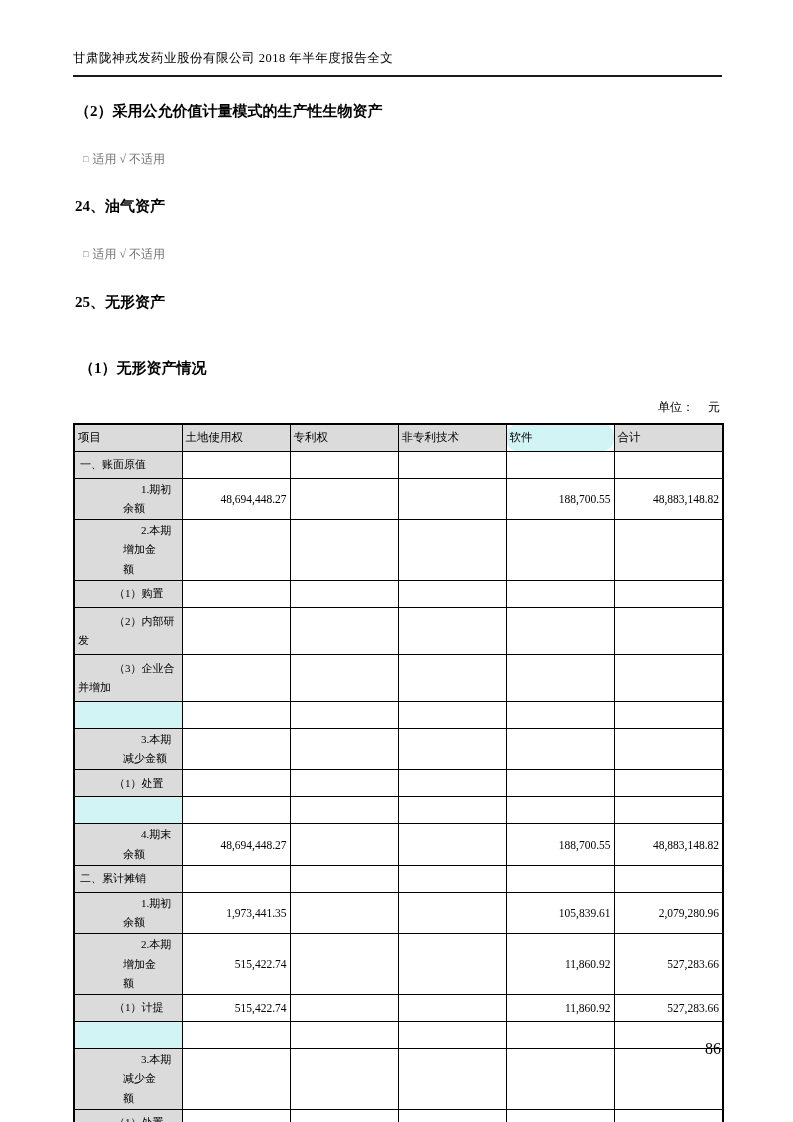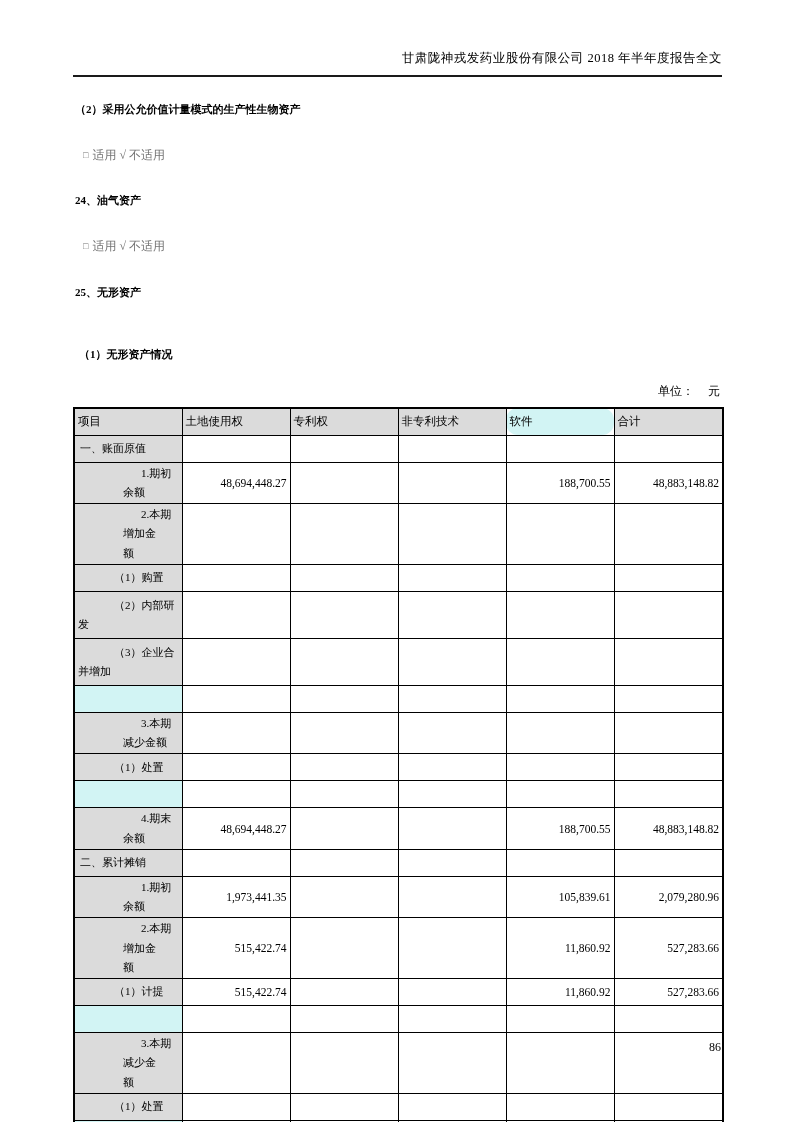--- a/index.html
+++ b/index.html
@@ -7,29 +7,29 @@
   .page {
     position: relative;
     width: 793px; height: 1122px;
     margin: 0 auto;
     background: #ffffff;
     font-family: "Liberation Serif", "DejaVu Serif", serif;
     color: #000;
     padding: 50px 71px 0 73px;
   }
   .doc-header {
-    text-align: right;
+    text-align: left;
     font-size: 12.5px;
     letter-spacing: 0.5px;
     padding-bottom: 8px;
     border-bottom: 2px solid #1a1a1a;
   }
   .sec-heading {
     font-weight: bold;
-    font-size: 11px;
+    font-size: 15px;
     margin: 0;
     padding: 0 0 0 2px;
   }
   .h-s2  { margin-top: 25px; }
   .h-s24 { margin-top: 29px; }
   .h-s25 { margin-top: 30px; }
   .h-s25-1 { margin-top: 47px; padding-left: 6px; }
   .applicability {
     font-size: 12px;
     margin: 8px; padding-left: 2px;
@@ -73,21 +73,21 @@
   }
   td.lbl.empty { background: var(--fill-cyan, #d2f4f4); }
   td.lbl.ind0 { text-indent: 2px; }
   td.lbl.ind1 { text-indent: 18px; padding-left: 48px; }
   td.lbl.ind2 { text-indent: 36px; }
   td.num { text-align: right; padding-right: 4px; }
   .page-number {
     position: absolute;
     top: 1040px;
     right: 72px;
-    font-size: 12px;
+    font-size: 16px;
   }
 </style>
 </head>
 <body>
 
 <div class="page">
 
   <div class="doc-header">甘肃陇神戎发药业股份有限公司 2018 年半年度报告全文</div>
 
   <p class="sec-heading h-s2">（2）采用公允价值计量模式的生产性生物资产</p>

